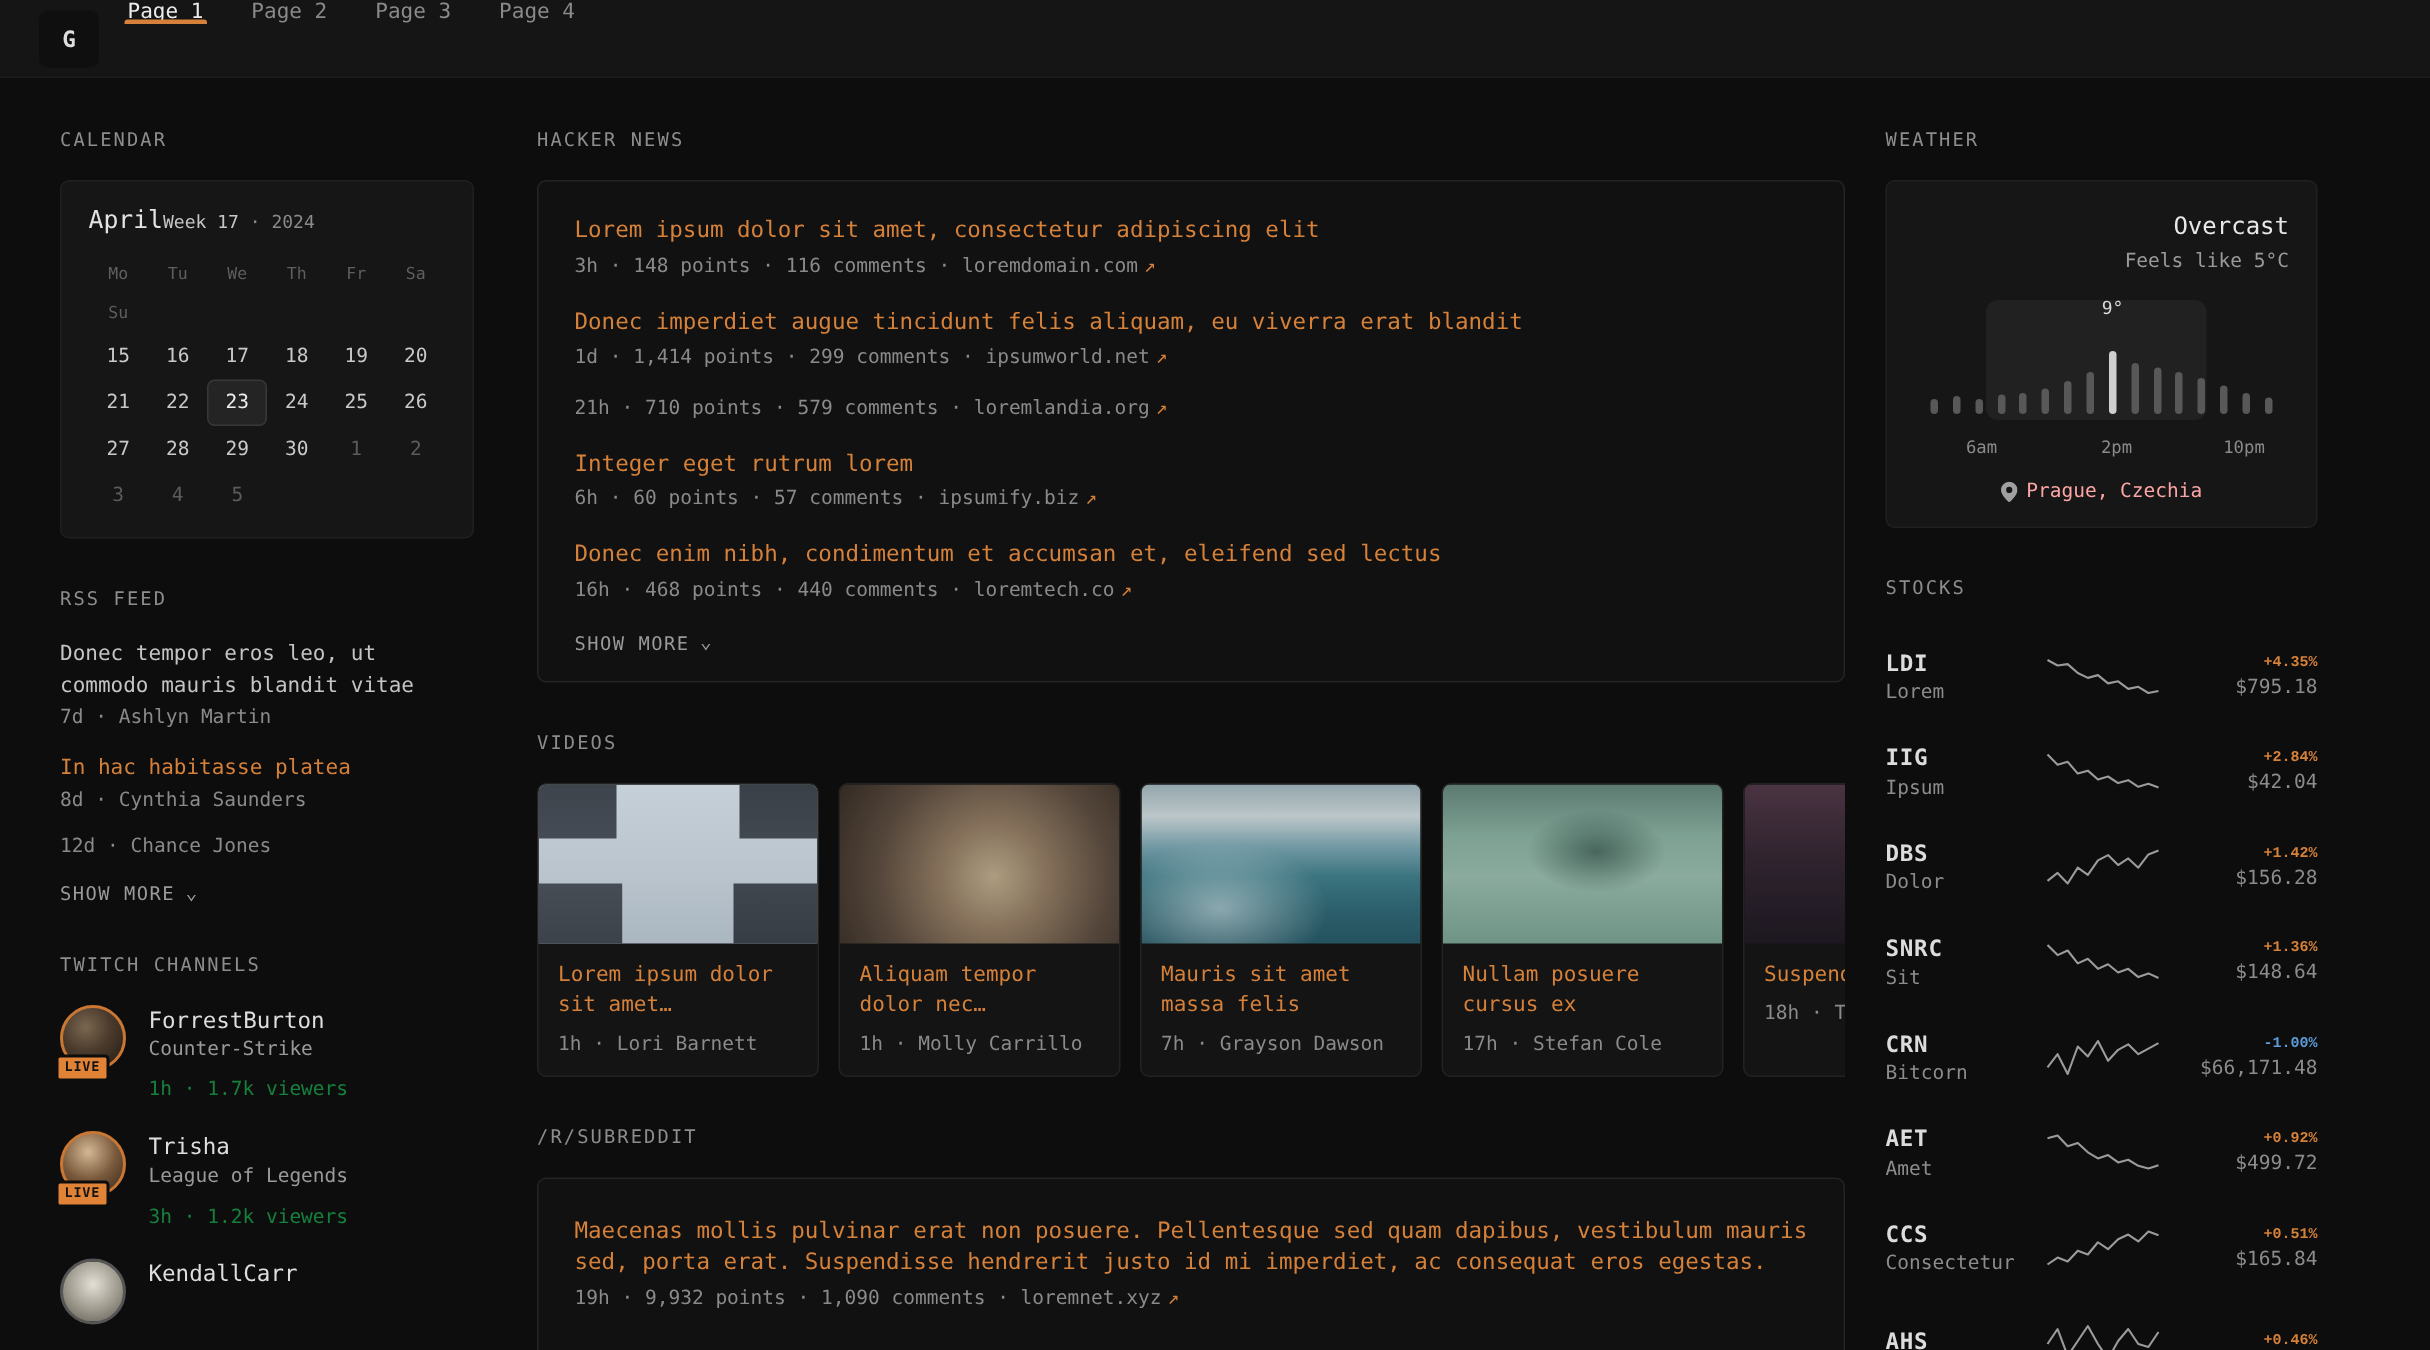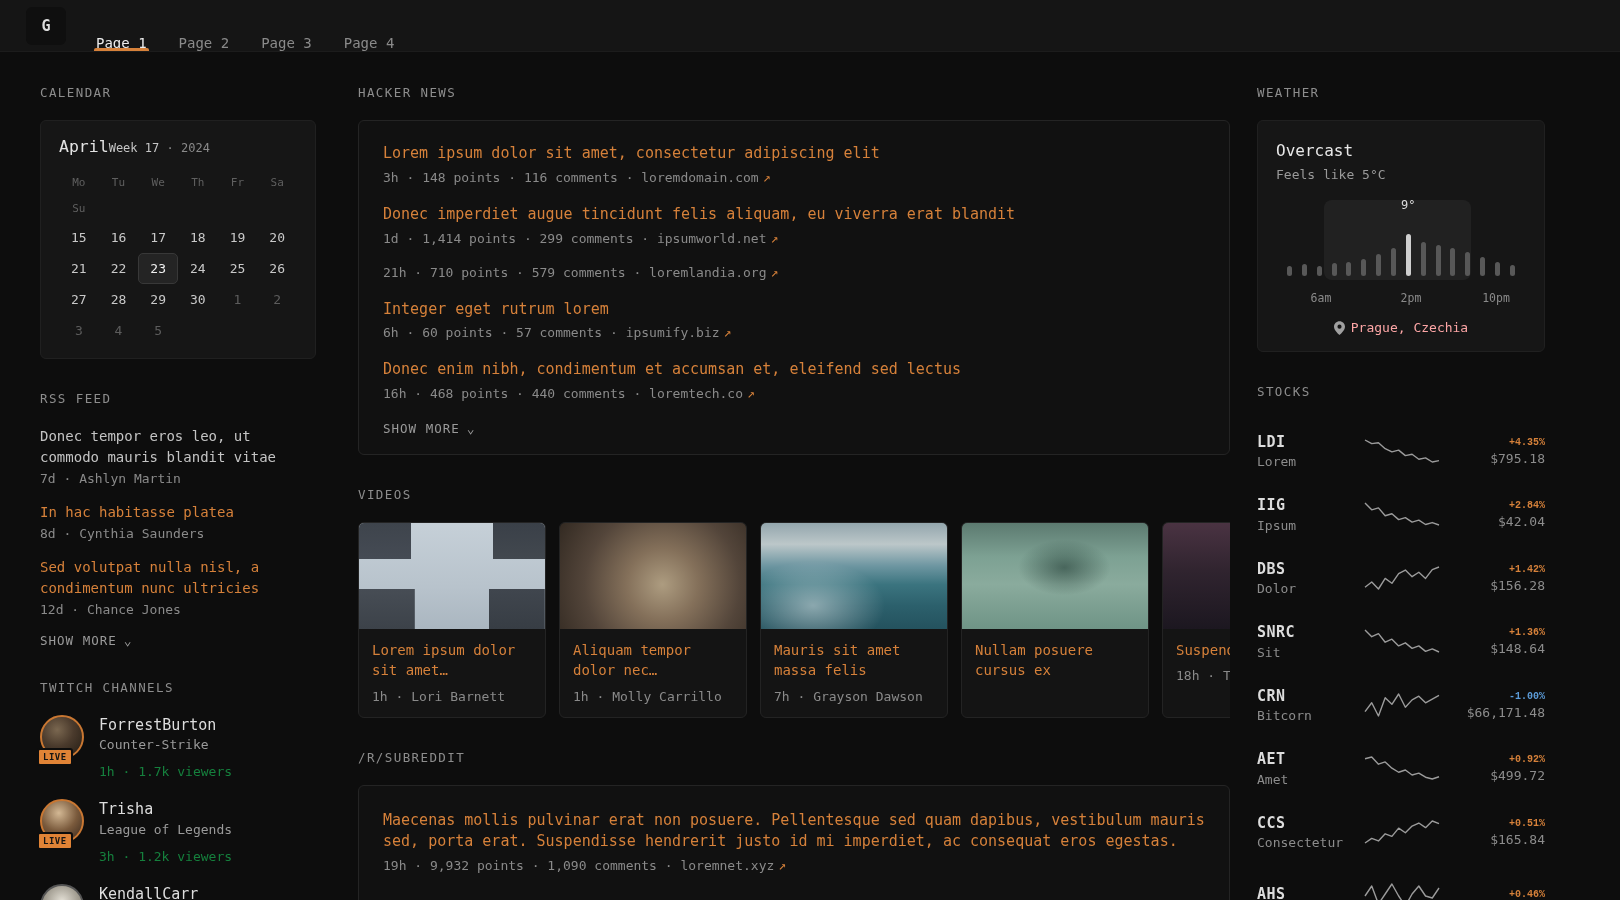--- a/index.html
+++ b/index.html
@@ -25,21 +25,21 @@
   
   .topbar{
     height:52px;background:#151515;border-bottom:1px solid #1c1c1c;
     display:flex;align-items:stretch;
   }
   .logo{
     width:40px;height:38px;margin:7px 4px 7px 26px;background:#0f0f0f;
     border-radius:6px;display:flex;align-items:center;justify-content:center;
     color:#dedede;font-weight:700;font-size:15px;cursor:pointer;
   }
-  .tabs{display:flex;align-items:flex-end;margin-left:24px;}
+  .tabs{display:flex;align-items:flex-start;margin-left:13px;}
   .tab{
     display:flex;align-items:center;position:relative;margin-right:28px;
     color:#8a8a8a;font-size:14px;cursor:pointer;padding:0 2px;
   }
   .tab.active{color:#ececec;}
   .tab.active::after{
     content:"";position:absolute;left:0;right:0;bottom:0;height:3px;
     background:var(--accent);border-radius:2px 2px 0 0;
   }
   
@@ -129,21 +129,21 @@
       radial-gradient(ellipse at 55% 42%,rgba(16,40,34,.5) 0%,rgba(16,40,34,0) 32%),
       linear-gradient(180deg,#5c7a70 0%,#7da193 32%,#8aab9d 58%,#6f9486 100%);
   }
   .thumb-e{background:linear-gradient(180deg,#4a3342 0%,#30242f 45%,#1c1720 100%);}
   .video-title{
     padding:11px 13px 0;font-size:14px;line-height:1.45;color:var(--accent);
     display:-webkit-box;-webkit-line-clamp:2;-webkit-box-orient:vertical;overflow:hidden;
   }
   .video-meta{padding:8px 13px 13px;font-size:13px;color:#8a8a8a;}
   
-  .weather-card{padding:20px 18px 16px;text-align:left;}
+  .weather-card{padding:20px 18px 16px;text-align:right;}
   .w-cond{font-size:16px;color:#e8e8e8;}
   .w-feels{font-size:13px;color:#9a9a9a;margin-top:7px;}
   .wchart{position:relative;height:78px;margin:16px 8px 0;}
   .whl{
     position:absolute;left:17%;width:63%;top:2px;bottom:-4px;
     background:rgba(255,255,255,.05);border-radius:8px;
   }
   .peak-label{
     position:absolute;top:0;transform:translateX(-50%);font-size:12px;color:#dcdcdc;
   }
@@ -238,21 +238,20 @@
       <h2 class="sec">RSS FEED</h2>
       <div class="rss-item">
         <div class="rss-title read">Donec tempor eros leo, ut commodo mauris blandit vitae</div>
         <div class="feed-meta">7d · Ashlyn Martin</div>
       </div>
       <div class="rss-item">
         <div class="rss-title">In hac habitasse platea</div>
         <div class="feed-meta">8d · Cynthia Saunders</div>
       </div>
       <div class="rss-item">
-        <div class="rss-title">Sed volutpat nulla nisl, a condimentum nunc ultricies</div>
         <div class="feed-meta">12d · Chance Jones</div>
       </div>
       <div class="show-more">
         <span>SHOW MORE</span>
         <span class="chev">⌄</span>
       </div>
     </section>
 
     <section class="widget">
       <h2 class="sec">TWITCH CHANNELS</h2>
@@ -341,20 +340,21 @@
           <div class="video-meta">1h · Molly Carrillo</div>
         </div>
         <div class="video-card">
           <div class="thumb thumb-c"></div>
           <div class="video-title">Mauris sit amet massa felis</div>
           <div class="video-meta">7h · Grayson Dawson</div>
         </div>
         <div class="video-card">
           <div class="thumb thumb-d"></div>
           <div class="video-title">Nullam posuere cursus ex</div>
+          <div class="video-meta">17h · Stefan Cole</div>
         </div>
         <div class="video-card">
           <div class="thumb thumb-e"></div>
           <div class="video-title">Suspendisse diam</div>
           <div class="video-meta">18h · Tara</div>
         </div>
 
       </div>
     </section>
 

